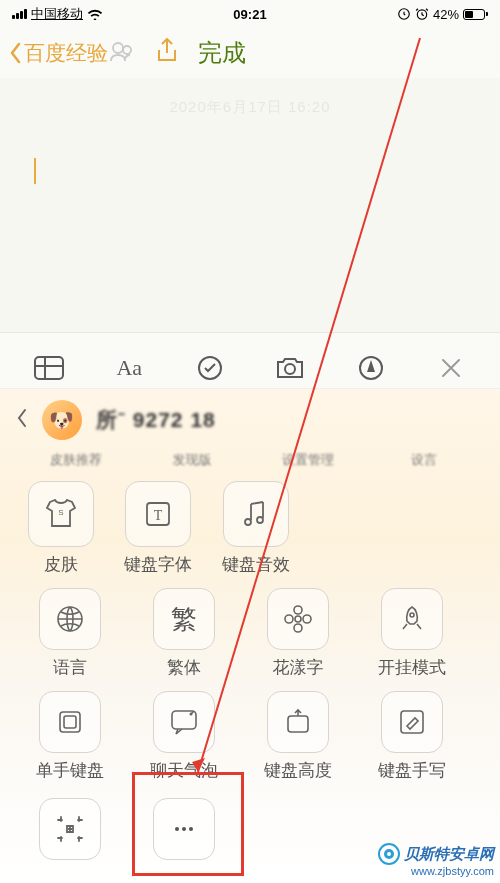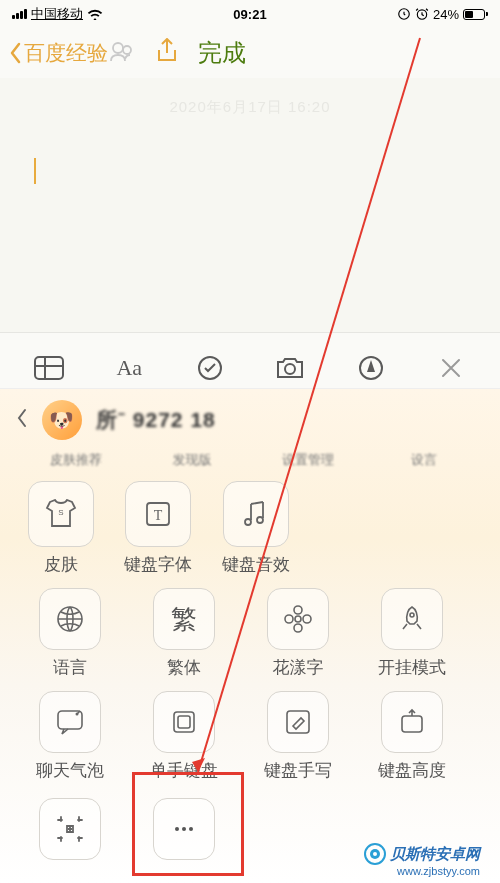--- a/index.html
+++ b/index.html
@@ -51,21 +51,21 @@
     .grid-row4 { display: flex; gap: 14px; padding: 8px 20px 4px; }
     .grid-row4 .tile-box { width: 62px; height: 62px; }
     .grid-row4 .tile { width: 100px; }
     .grid-row-bottom { display: flex; gap: 14px; padding: 12px 20px 4px; }
     .grid-row-bottom .tile-box { width: 62px; height: 62px; }
     .grid-row-bottom .tile { width: 100px; }
 
     .highlight { position: absolute; border: 3px solid #e33a2f; left: 132px; top: 772px; width: 112px; height: 104px; z-index: 10; pointer-events: none; }
     .arrow-line { position: absolute; left: 0; top: 0; z-index: 9; pointer-events: none; }
 
-    .watermark { position: absolute; right: 20px; bottom: 6px; z-index: 20; display: flex; flex-direction: column; align-items: flex-end; }
+    .watermark { position: absolute; right: 6px; bottom: 6px; z-index: 20; display: flex; flex-direction: column; align-items: flex-end; }
     .wm-logo { display: flex; align-items: center; gap: 4px; }
     .wm-text { font-size: 15px; font-weight: 700; color: #2a6fb5; font-style: italic; }
     .wm-url { font-size: 11px; color: #2a6fb5; }
   </style>
 </head>
 <body>
 
 <div class="status-bar">
   <div class="status-left">
     <span class="signal-bars">
@@ -82,21 +82,21 @@
   <div style="font-weight:600">09:21</div>
   <div class="status-right">
     <svg width="14" height="14" viewBox="0 0 24 24" fill="none" stroke="#000" stroke-width="2">
         <circle cx="12" cy="12" r="9"></circle>
         <path d="M12 8v4l2 2"></path>
       </svg>
     <svg width="14" height="14" viewBox="0 0 24 24" fill="none" stroke="#000" stroke-width="2">
         <circle cx="12" cy="13" r="8"></circle>
         <path d="M12 9v4l3 2M5 3L2 6M22 6l-3-3"></path>
       </svg>
-    <span>24%</span>
+    <span>42%</span>
     <span class="battery">
         <span class="battery-body">
           <span class="battery-fill"></span>
         </span>
         <span class="battery-tip"></span>
       </span>
   </div>
 </div>
 
 <div class="nav-bar">
@@ -243,55 +243,55 @@
             <circle cx="15" cy="11" r="2"></circle>
           </svg>
         </div>
       <span class="tile-label">开挂模式</span>
     </div>
   </div>
 
   <div class="grid-row4">
     <div class="tile">
       <div class="tile-box">
+          <svg width="30" height="30" viewBox="0 0 30 30" fill="none" stroke="#666" stroke-width="1.6">
+            <rect x="5" y="5" width="20" height="20" rx="3"></rect>
+            <rect x="9" y="9" width="12" height="12" rx="2"></rect>
+          </svg>
+        </div>
+      <span class="tile-label">单手键盘</span>
+    </div>
+    <div class="tile">
+      <div class="tile-box">
           <svg width="32" height="30" viewBox="0 0 32 30" fill="none" stroke="#666" stroke-width="1.6">
             <rect x="4" y="4" width="24" height="18" rx="4"></rect>
             <path d="M10 22l-2 5 6-5"></path>
             <circle cx="23" cy="7" r="1.5" fill="#666" stroke="none"></circle>
             <path d="M23 7l3-3"></path>
           </svg>
         </div>
       <span class="tile-label">聊天气泡</span>
     </div>
     <div class="tile">
       <div class="tile-box">
           <svg width="30" height="30" viewBox="0 0 30 30" fill="none" stroke="#666" stroke-width="1.6">
-            <rect x="5" y="5" width="20" height="20" rx="3"></rect>
-            <rect x="9" y="9" width="12" height="12" rx="2"></rect>
-          </svg>
-        </div>
-      <span class="tile-label">单手键盘</span>
+            <rect x="5" y="9" width="20" height="16" rx="3"></rect>
+            <path d="M15 9V4M12 6l3-3 3 3"></path>
+          </svg>
+        </div>
+      <span class="tile-label">键盘高度</span>
     </div>
     <div class="tile">
       <div class="tile-box">
           <svg width="30" height="30" viewBox="0 0 30 30" fill="none" stroke="#666" stroke-width="1.6">
             <rect x="4" y="4" width="22" height="22" rx="3"></rect>
             <path d="M10 19l8-8 3 3-8 8z"></path>
           </svg>
         </div>
       <span class="tile-label">键盘手写</span>
-    </div>
-    <div class="tile">
-      <div class="tile-box">
-          <svg width="30" height="30" viewBox="0 0 30 30" fill="none" stroke="#666" stroke-width="1.6">
-            <rect x="5" y="9" width="20" height="16" rx="3"></rect>
-            <path d="M15 9V4M12 6l3-3 3 3"></path>
-          </svg>
-        </div>
-      <span class="tile-label">键盘高度</span>
     </div>
   </div>
 
   <div class="grid-row-bottom">
     <div class="tile">
       <div class="tile-box">
           <svg width="30" height="30" viewBox="0 0 30 30" fill="none" stroke="#666" stroke-width="1.8">
             <path d="M6 3v4M3 6h4M24 3v4M27 6h-4M6 27v-4M3 24h4M24 27v-4M27 24h-4M12 12h6v6h-6z" stroke-linecap="round"></path>
             <path d="M13 15h4M15 13v4"></path>
           </svg>

